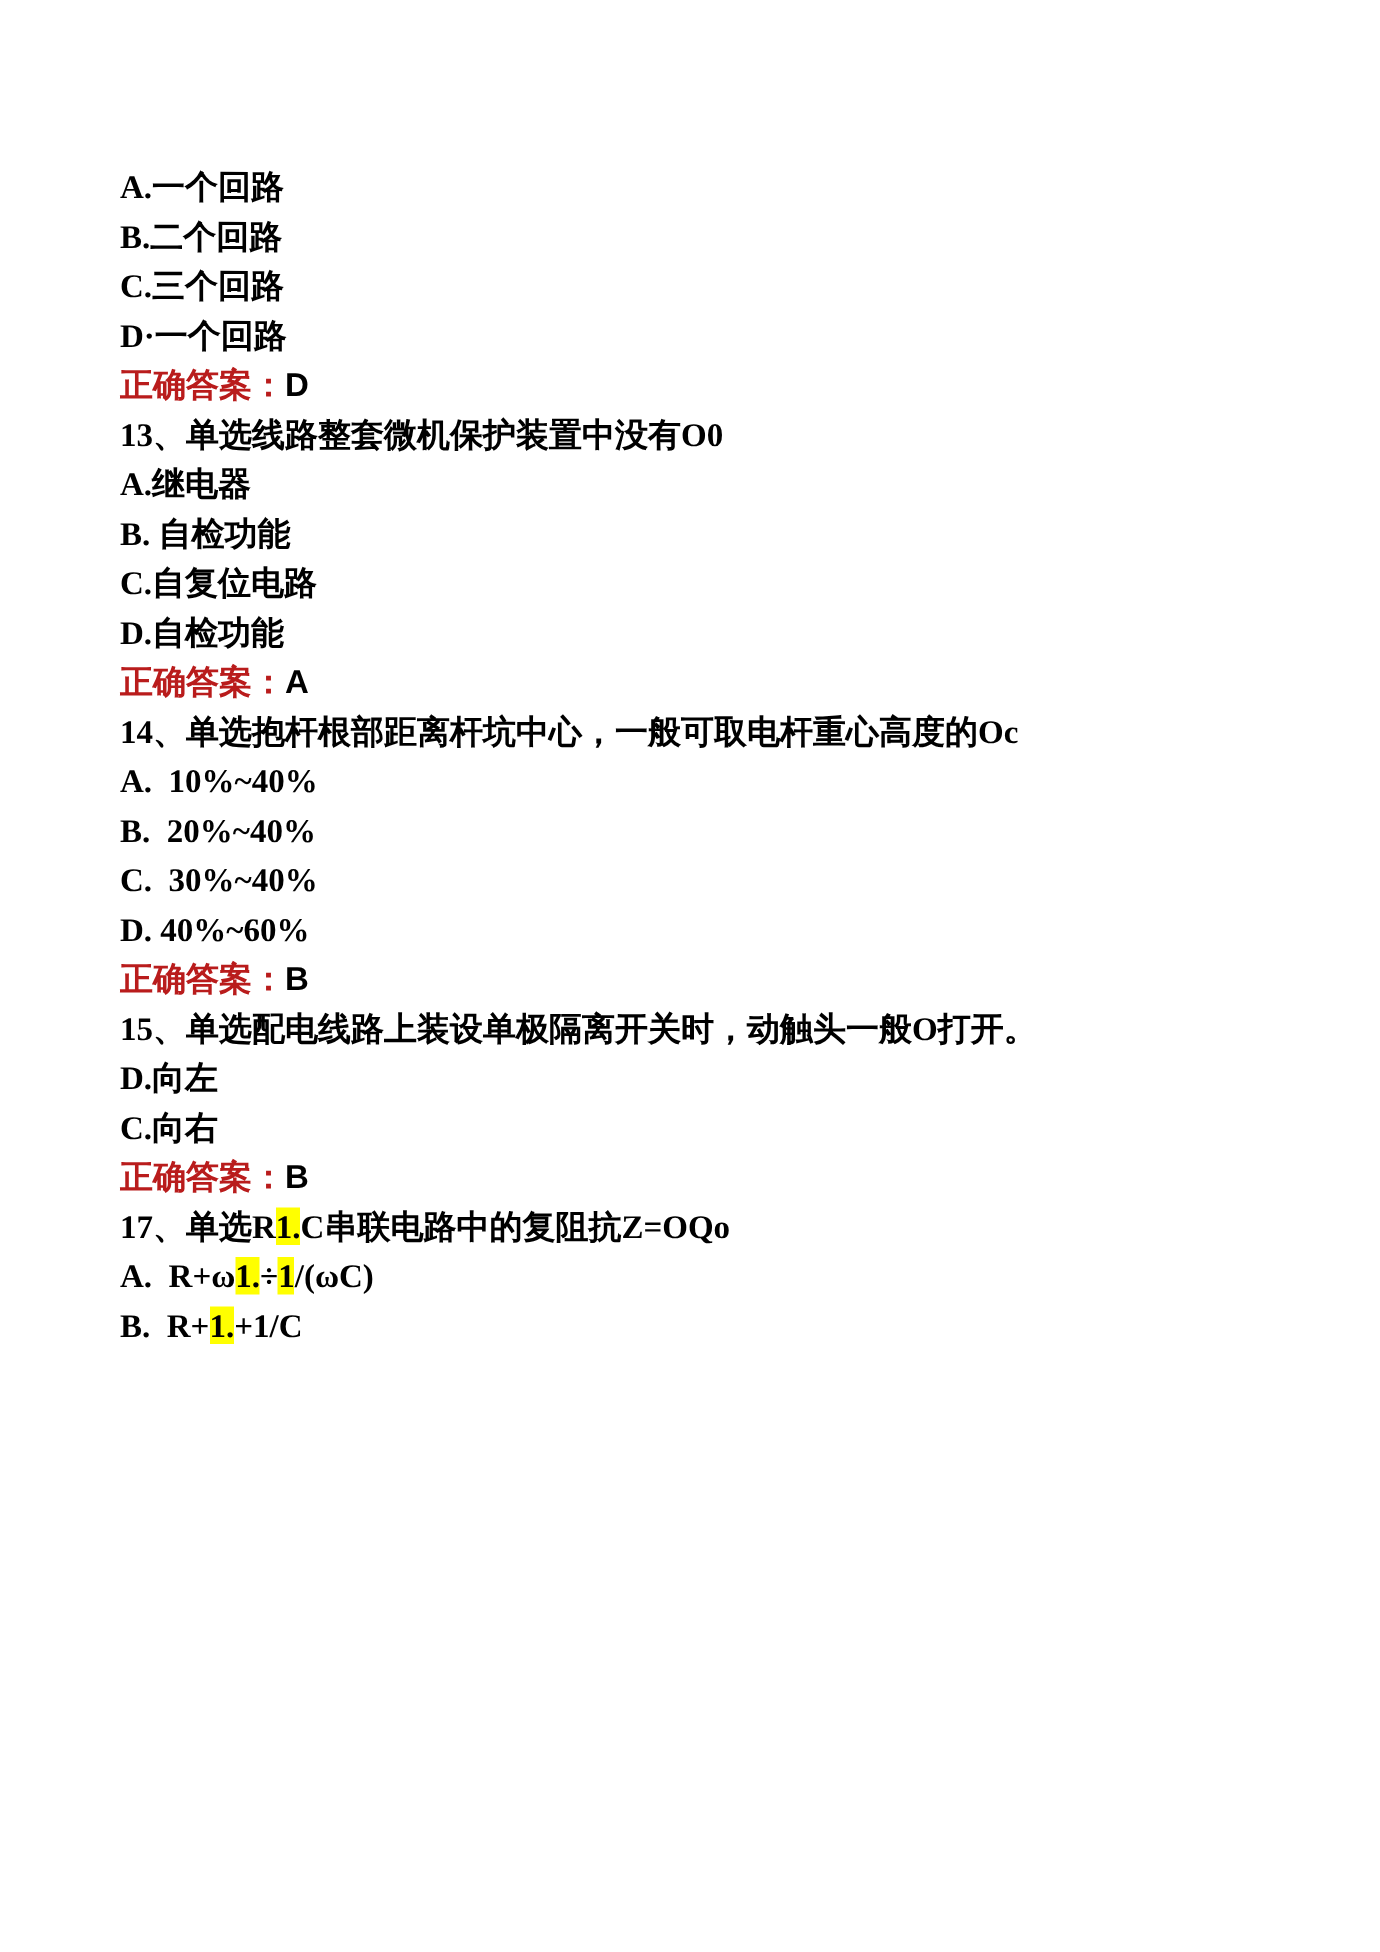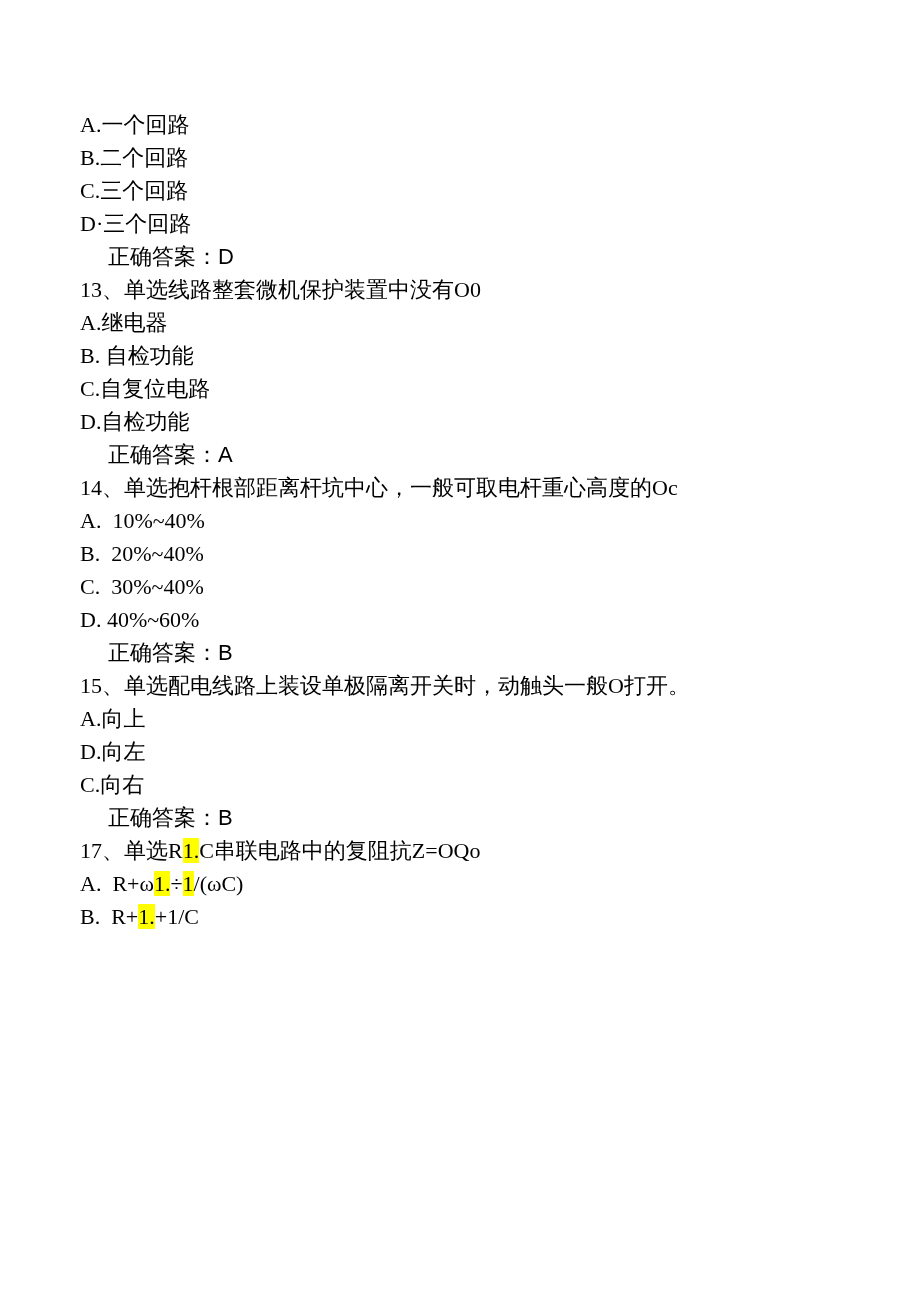--- a/index.html
+++ b/index.html
@@ -9,63 +9,62 @@
     font-family: "SimSun", "宋体", serif;
     width: 920px;
     height: 1301px;
     overflow: hidden;
   }
   .page {
     padding: 108px 80px 0 80px;
     font-size: 22px;
     line-height: 1.5;
     color: #000000;
+    font-weight: bold;
   }
   .line {
     margin: 0;
     white-space: pre;
   }
   .answer {
-    color: #000000;
-    margin-left: 28px;
+    color: #b91c1c;
   }
   .hl {
     background-color: #ffff00;
   }
   .latin {
     font-family: Arial, "Helvetica Neue", sans-serif;
   }
 </style>
 </head>
 <body>
 
 <div class="page">
 
   <p class="line">A.一个回路</p>
   <p class="line">B.二个回路</p>
   <p class="line">C.三个回路</p>
-  <p class="line">D·三个回路</p>
+  <p class="line">D·一个回路</p>
   <p class="line"><span class="answer">正确答案：</span><span class="latin">D</span></p>
 
   <p class="line">13、单选线路整套微机保护装置中没有O0</p>
   <p class="line">A.继电器</p>
   <p class="line">B. 自检功能</p>
   <p class="line">C.自复位电路</p>
   <p class="line">D.自检功能</p>
   <p class="line"><span class="answer">正确答案：</span><span class="latin">A</span></p>
 
   <p class="line">14、单选抱杆根部距离杆坑中心，一般可取电杆重心高度的Oc</p>
   <p class="line">A.  10%~40%</p>
   <p class="line">B.  20%~40%</p>
   <p class="line">C.  30%~40%</p>
   <p class="line">D. 40%~60%</p>
   <p class="line"><span class="answer">正确答案：</span><span class="latin">B</span></p>
 
   <p class="line">15、单选配电线路上装设单极隔离开关时，动触头一般O打开。</p>
-  <p class="line">A.向上</p>
   <p class="line">D.向左</p>
   <p class="line">C.向右</p>
   <p class="line"><span class="answer">正确答案：</span><span class="latin">B</span></p>
 
   <p class="line"><span>17、单选R</span><span class="hl">1.</span><span>C串联电路中的复阻抗Z=OQo</span></p>
   <p class="line"><span>A.  R+ω</span><span class="hl">1.</span><span>÷</span><span class="hl">1</span><span>/(ωC)</span></p>
   <p class="line"><span>B.  R+</span><span class="hl">1.</span><span>+1/C</span></p>
 
 </div>
 

